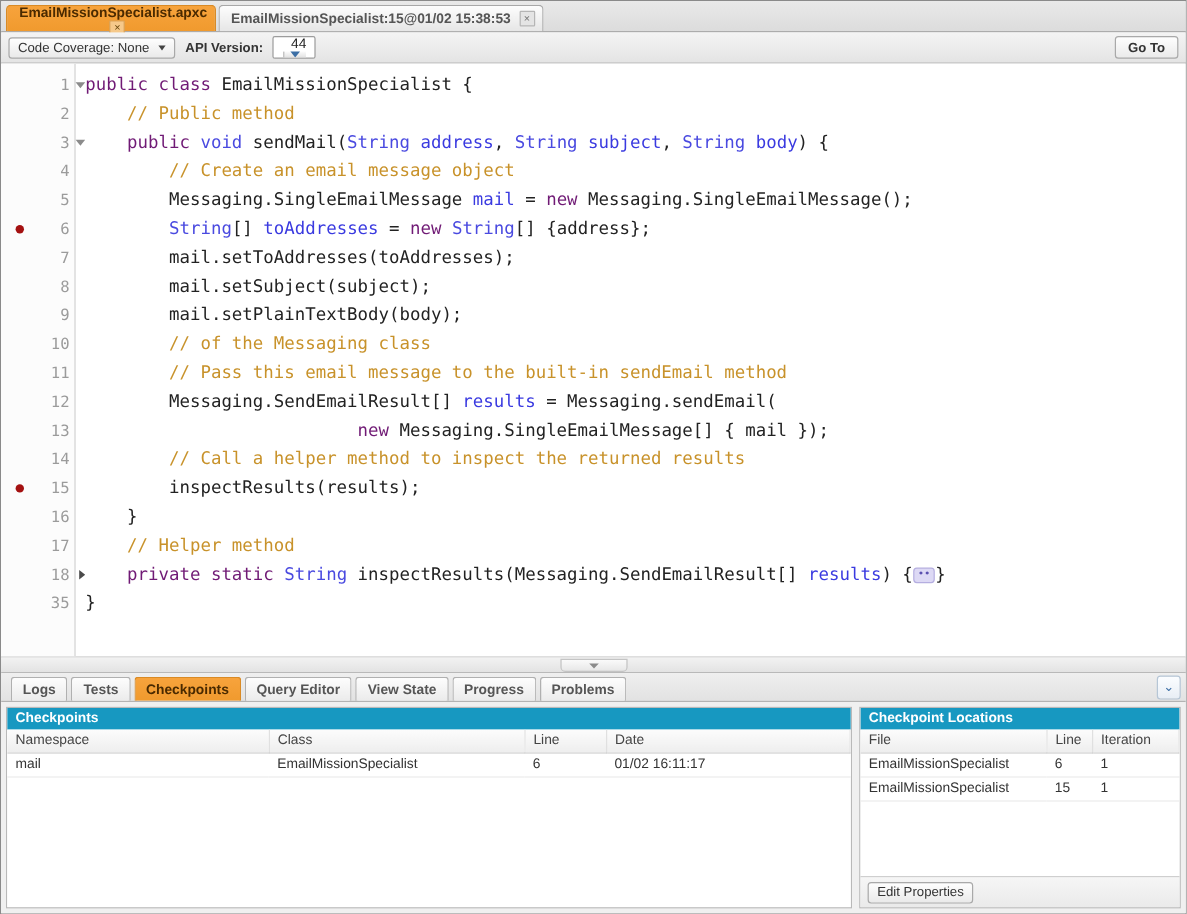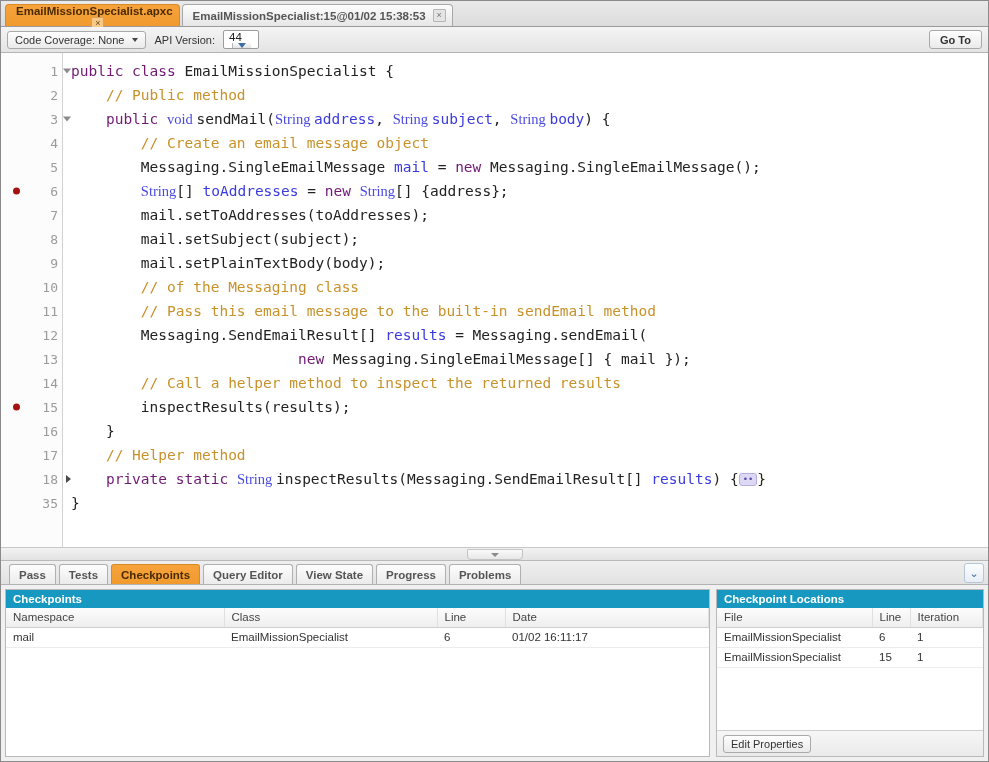--- a/index.html
+++ b/index.html
@@ -71,20 +71,21 @@
   
   .toolbar{
     height:26px;
     flex:0 0 26px;
     background:linear-gradient(to bottom,#f4f4f4 0%,#e4e4e4 100%);
     border-bottom:1px solid #b4b4b4;
     display:flex;align-items:center;
     padding:0 6px;
     box-sizing:border-box;
     gap:8px;
+    text-align:right;
   }
   .btn{
     display:inline-flex;align-items:center;justify-content:center;
     height:18px;
     padding:0 7px;
     font-size:11px;
     color:#333;
     background:linear-gradient(to bottom,#fefefe 0%,#eaeaea 100%);
     border:1px solid #a9a9a9;
     border-radius:3px;
@@ -93,21 +94,21 @@
     cursor:default;
   }
   .btn .caret{
     margin-left:8px;
     width:0;height:0;
     border-left:3.5px solid transparent;
     border-right:3.5px solid transparent;
     border-top:4px solid #444;
     display:inline-block;
   }
-  .tb-label{font-size:11px;color:#333;}
+  .tb-label{font-size:11px;color:#333;font-weight:bold;}
   .select{
     display:inline-flex;align-items:center;
     height:19px;
     border:1px solid #9c9c9c;
     border-radius:2px;
     background:#fff;
     box-sizing:border-box;
     overflow:hidden;
     flex-direction:column;
   }
@@ -193,21 +194,21 @@
   }
   .cline{
     height:24px;
     line-height:24px;
     font-family:"DejaVu Sans Mono", monospace;
     font-size:14.5px;
     white-space:pre;
     color:#222;
   }
   .k-mod{color:#701a75;}      
-  .k-type{color:#4a4ae0;font-family:Liberation Serif, serif;}     
+  .k-type{color:#4a4ae0;}     
   .k-var{color:#3a3ae0;}      
   .k-cmt{color:#c8922a;}      
   .k-pl{color:#222;}
   .foldglyph{
     display:inline-block;
     background:#ddd9f5;
     border:1px solid #b5aee0;
     border-radius:3px;
     color:#5a4fb0;
     font-size:9px;
@@ -484,21 +485,21 @@
 
   <div class="splitter">
     <div class="handle">
       <i></i>
     </div>
   </div>
 
   <div class="bottom">
     <div class="btabs" id="btabs">
       <div class="btab">
-          <span>Pass</span>
+          <span>Logs</span>
         </div>
         <div class="btab">
           <span>Tests</span>
         </div>
         <div class="btab active">
           <span>Checkpoints</span>
         </div>
         <div class="btab">
           <span>Query Editor</span>
         </div>

